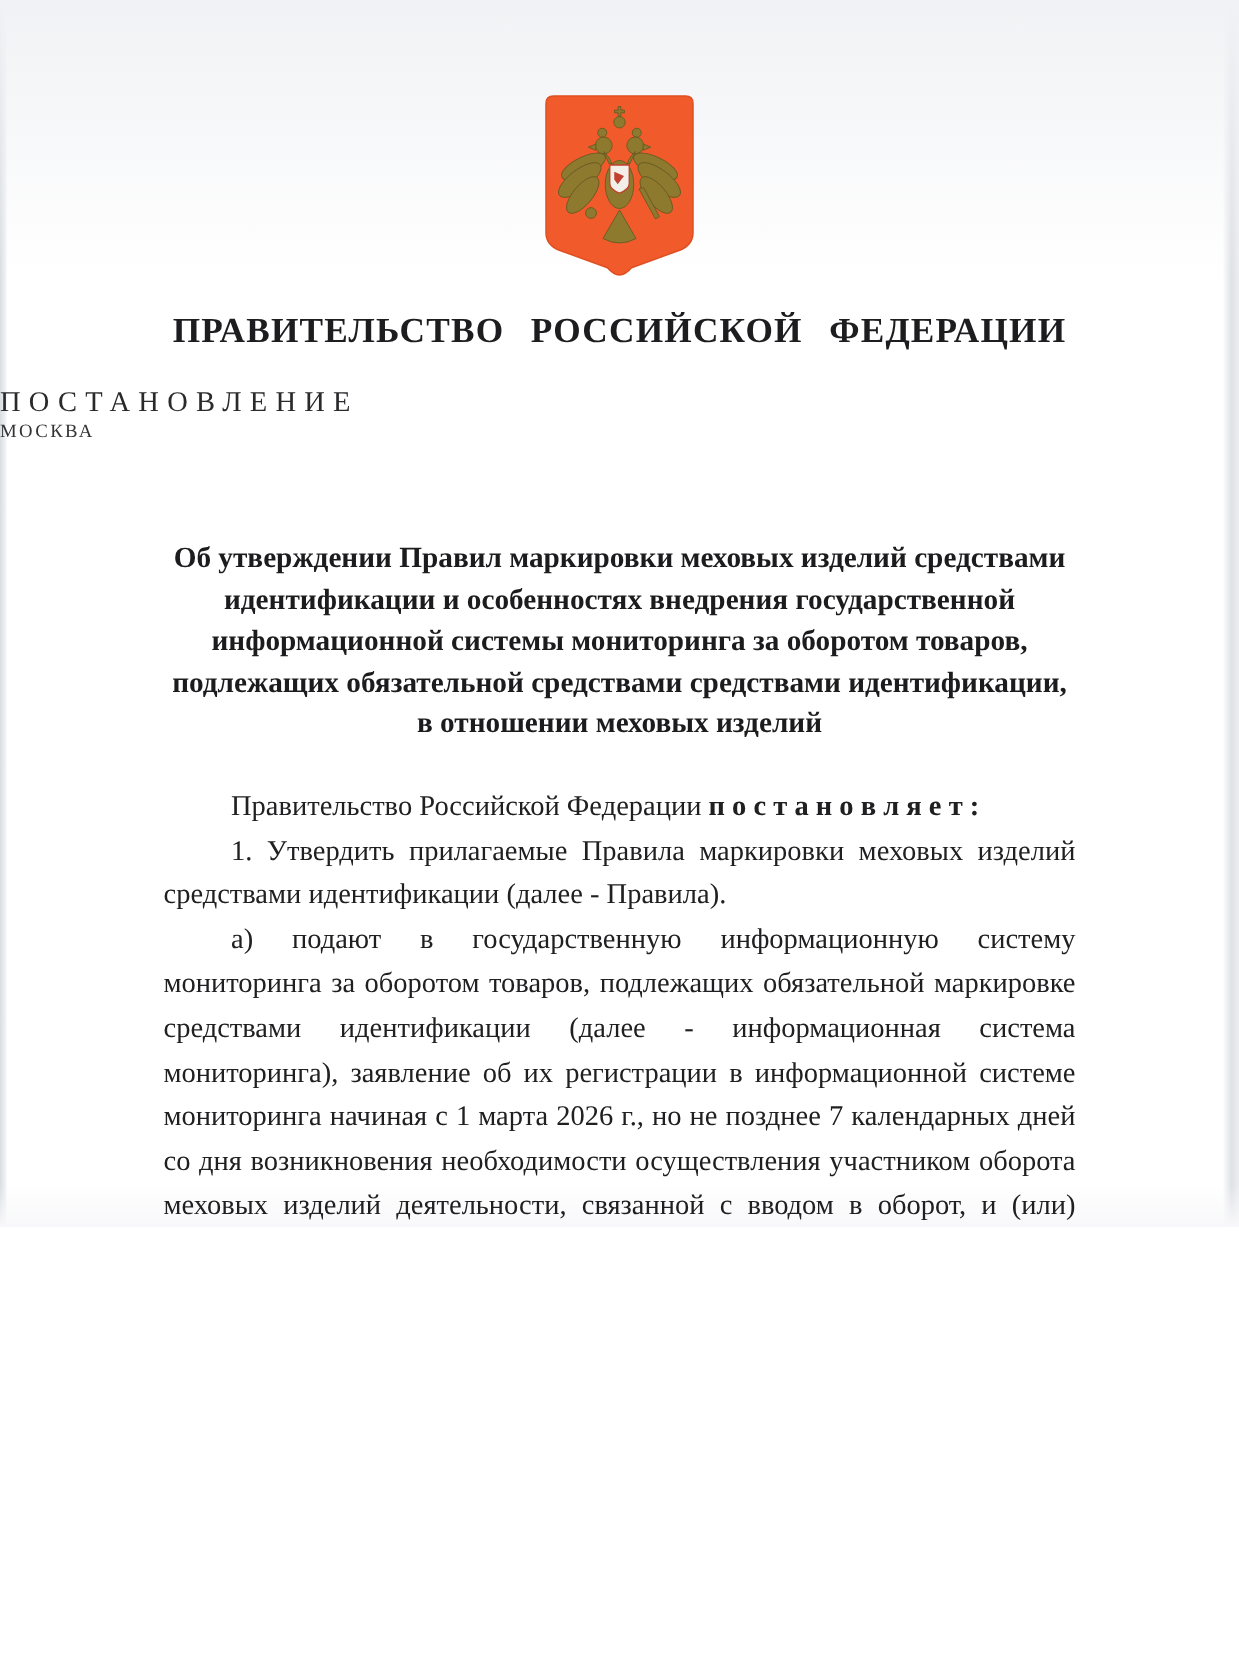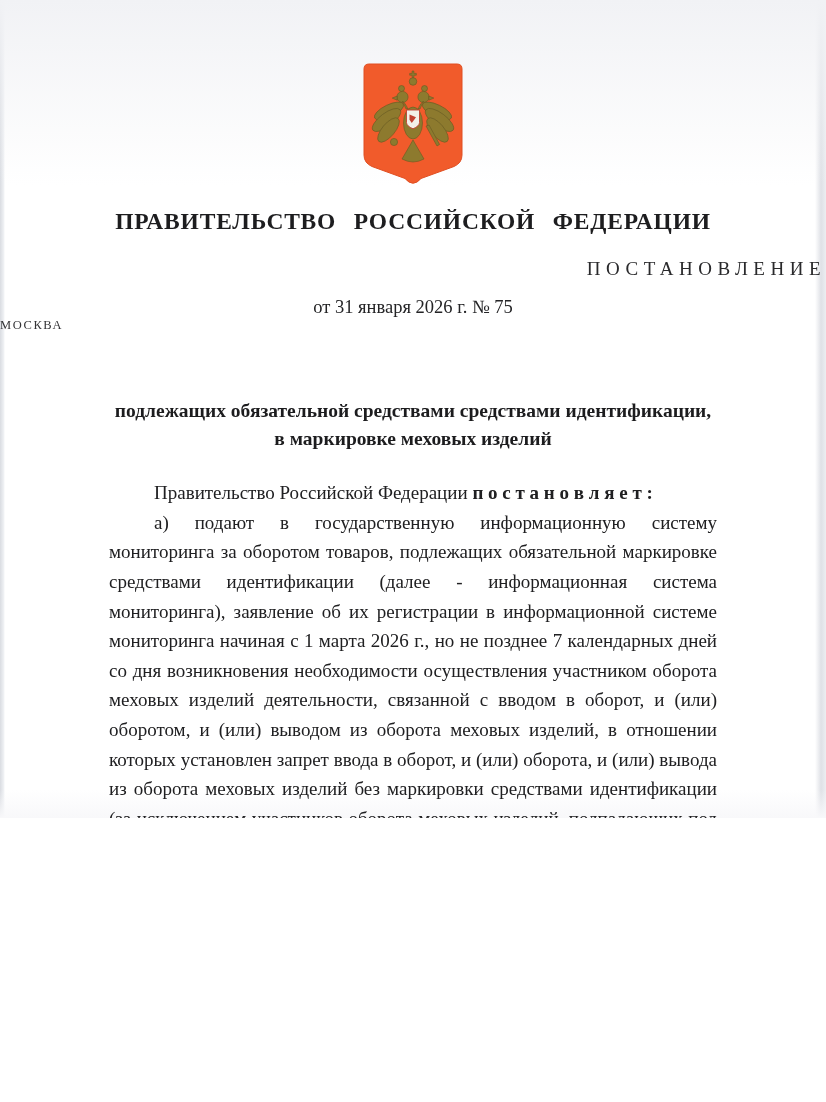--- a/index.html
+++ b/index.html
@@ -50,21 +50,21 @@
     text-align: center;
     font-weight: bold;
     font-size: 23.5px;
     letter-spacing: 0.8px;
     word-spacing: 11px;
     color: #1d1d1f;
   }
 
   .doc-type {
     margin-top: 23px;
-    text-align: right;
+    text-align: left;
     font-size: 19px;
     letter-spacing: 5.5px;
     color: #2a2a2c;
   }
 
   .date-line {
     margin-top: 17px;
     text-align: center;
     font-size: 18.5px;
     color: #242426;
@@ -152,28 +152,31 @@
 
         <path d="M44.5 48 h13 v12.5 q0 3.6 -6.5 6.3 q-6.5 -2.7 -6.5 -6.3 z" fill="#F2EFE8" stroke="#C24030" stroke-width="0.9"></path>
         <path d="M47.5 52.5 l6.5 2.8 -4.2 5.6 -2.3 -3.2 z" fill="#C24030"></path>
       </svg>
     </div>
 
     <div class="gov-title">ПРАВИТЕЛЬСТВО  РОССИЙСКОЙ  ФЕДЕРАЦИИ</div>
 
     <div class="doc-type">ПОСТАНОВЛЕНИЕ</div>
 
-    <div class="date-line">от 31 января 2026 г. № 75</div>
 
     <div class="city">МОСКВА</div>
 
     <div class="subject">
+      <div>Об утверждении Правил маркировки меховых изделий средствами</div>
+      <div>идентификации и особенностях внедрения государственной</div>
+      <div>информационной системы мониторинга за оборотом товаров,</div>
       <div>подлежащих обязательной средствами средствами идентификации,</div>
-      <div>в маркировке меховых изделий</div>
+      <div>в отношении меховых изделий</div>
     </div>
 
     <div class="body-text">
       <p><span>Правительство Российской Федерации </span><span class="bold-spaced">п о с т а н о в л я е т :</span></p>
+      <p>1. Утвердить прилагаемые Правила маркировки меховых изделий средствами идентификации (далее - Правила).</p>
       <p>а) подают в государственную информационную систему мониторинга за оборотом товаров, подлежащих обязательной маркировке средствами идентификации (далее - информационная система мониторинга), заявление об их регистрации в информационной системе мониторинга начиная с 1 марта 2026 г., но не позднее 7 календарных дней со дня возникновения необходимости осуществления участником оборота меховых изделий деятельности, связанной с вводом в оборот, и (или) оборотом, и (или) выводом из оборота меховых изделий, в отношении которых установлен запрет ввода в оборот, и (или) оборота, и (или) вывода из оборота меховых изделий без маркировки средствами идентификации (за исключением участников оборота меховых изделий, подпадающих под действие положений пунктов 3 и 7 статьи 2 Федерального закона "О применении контрольно-кассовой техники при осуществлении расчетов в Российской Федерации").</p>
     </div>
 
   </div>
 </div>
 
 </body></html>

